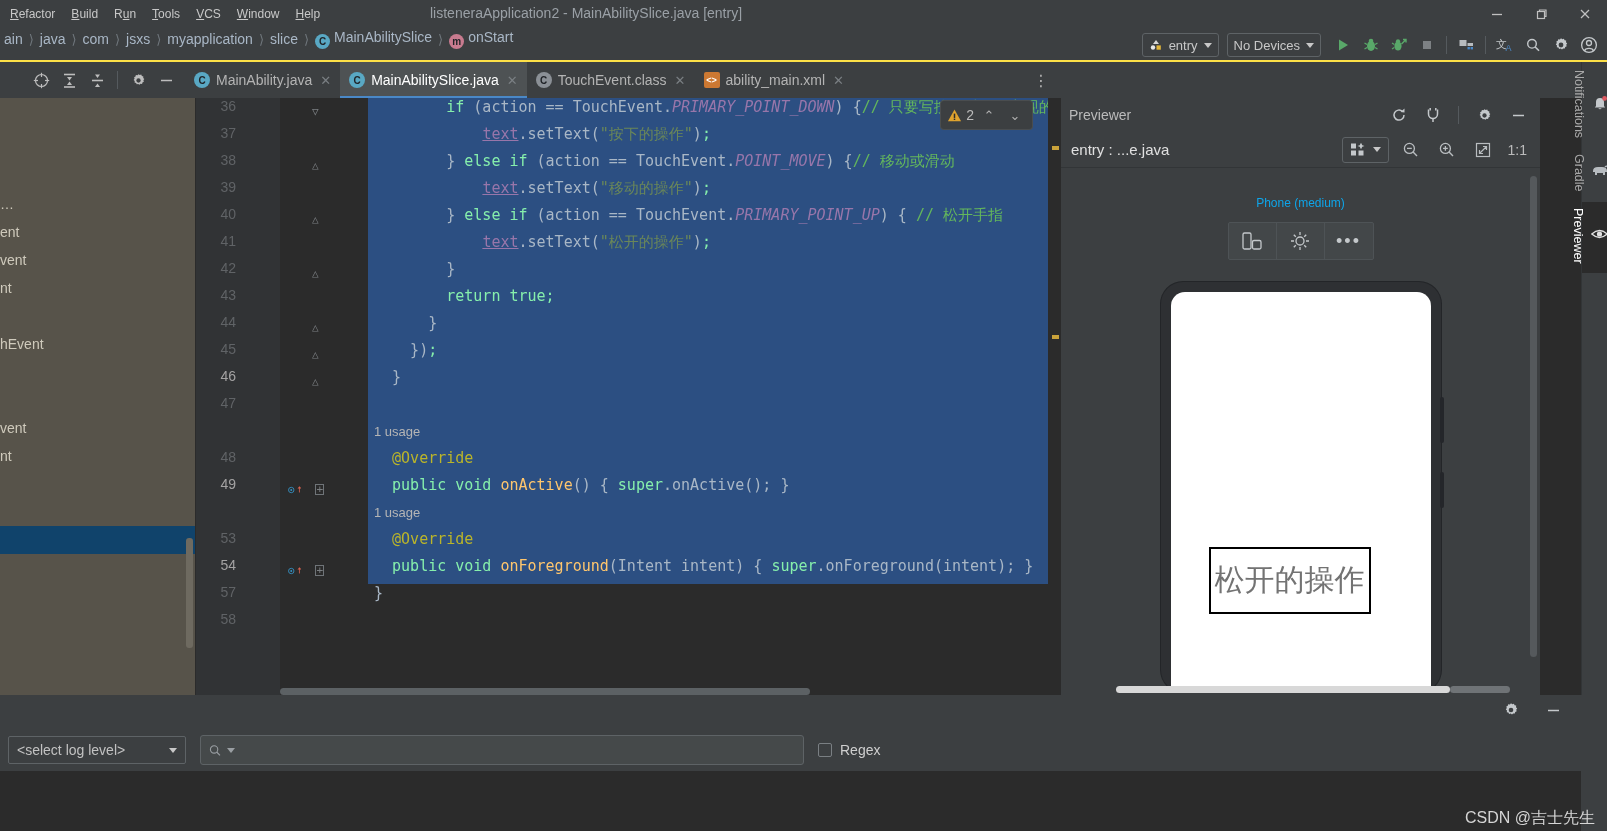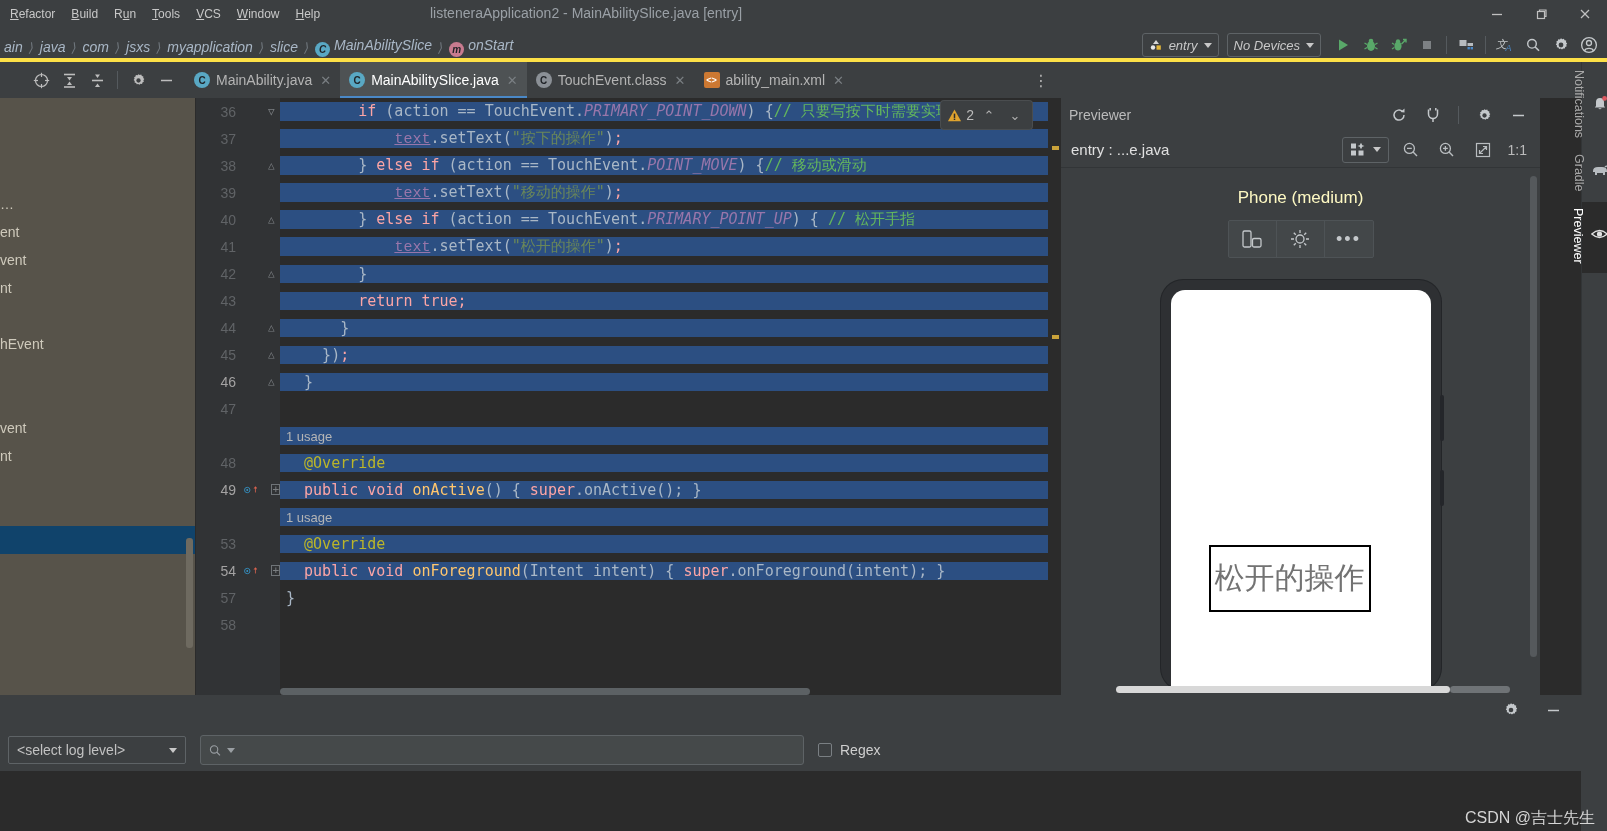--- a/index.html
+++ b/index.html
@@ -29,22 +29,22 @@
     position:absolute; right:0; top:0; height:28px; display:flex; align-items:center;
   }
   .win-btn{
     width:44px; height:28px; display:flex; align-items:center; justify-content:center;
     color:#c0c0c0;
   }
   .win-btn svg{ display:block; }
 
   
   .navbar{
-    height:34px; background:#3c3f41; display:flex; align-items:flex-end;
-    position:relative; border-bottom:4px solid #fde047;font-style:italic;
+    height:34px; background:#3c3f41; display:flex; align-items:flex-start;
+    position:relative; border-bottom:2px solid #fde047;
   }
   .breadcrumb{ display:flex; align-items:center; padding-left:0px; }
   .crumb{ color:#a9b7c6; font-size:14px; padding:1px 4px; white-space:nowrap; }
   .crumb-sep{ color:#70777d; font-size:13px; padding:0 2px; }
   .crumb-ico{
     width:15px; height:15px; border-radius:50%; display:inline-block;
     margin-right:4px; font-size:10px; line-height:15px; text-align:center;
     color:#1f2226; font-weight:bold; vertical-align:-3px;
   }
   .ico-class{ background:#59a8c4; }
@@ -96,40 +96,40 @@
   .popup .row.sel{ background:#10436b; }
   .popup .sbar{ position:absolute; right:2px; width:7px; background:#6e6a60; border-radius:3px; }
 
   
   .editorwrap{ width:864px; background:#2b2b2b; position:relative; overflow:hidden; }
   .gutter{
     position:absolute; left:0; top:0; bottom:0; width:84px; background:#313335;
   }
   .code-area{ position:absolute; left:0; top:0; right:0; bottom:0; }
   .line{
-    height:27px; display:flex; align-items:center; font-family:"DejaVu Sans Mono","Liberation Mono",monospace;
-    font-size:15px; white-space:pre;
+    height:27px; display:flex; font-family:"DejaVu Sans Mono","Liberation Mono",monospace;
+    font-size:15px; white-space:pre;gap:44px;
   }
   .lnum{
     width:46px; text-align:right; color:#606366; font-size:14px; padding-right:6px;
     font-family:"Liberation Sans",sans-serif; flex:0 0 46px;
   }
   .lnum.cur{ color:#a4a3a3; }
   .gicon{ width:38px; display:flex; align-items:center; gap:2px; flex:0 0 38px; padding-left:2px;}
   .codetxt{ flex:1; padding-left:6px; }
   .sel-bg{ background:#2c4f82; }
   .fold{ color:#7b7f82; font-size:11px; }
 
   
-  .k{ color:#fca5a5; }          
+  .k{ color:#86efac; }          
   .s{ color:#6a8759; }          
   .cm{ color:#64b75c; }         
   .f{ color:#ffc66d; }          
   .st{ color:#9876aa; font-style:italic; }  
-  .fld{ color:#9876aa; text-decoration:underline;font-family:Liberation Mono, monospace; }
+  .fld{ color:#9876aa; text-decoration:underline; }
   .an{ color:#bbb529; }         
   .p{ color:#a9b7c6; }
   .hint{ color:#b5b5b5; font-size:13px; font-family:"Liberation Sans",sans-serif; }
 
   .warnchip{
     position:absolute; right:28px; top:3px; height:28px; background:#3c3f41;
     border-radius:3px; display:flex; align-items:center; gap:4px; padding:0 6px;
     z-index:30; box-shadow:0 0 0 1px #4a4d4f;
   }
   .warnchip .num{ color:#bbb; font-size:14px; }
@@ -162,21 +162,21 @@
   .pv-sub-title{ color:#e0e0e0; font-size:15px; flex:1; }
   .pv-combo{
     height:26px; border:1px solid #5e6366; border-radius:3px; display:flex;
     align-items:center; gap:8px; padding:0 7px;
   }
   .pv-zoom{ color:#bbb; font-size:14px; padding:0 3px; }
   .pv-canvas{
     flex:1; background:#3c3f41; position:relative; overflow:hidden;
     display:flex; flex-direction:column; align-items:center;
   }
-  .device-name{ color:#fef9c3; font-size:17px; margin-top:20px; }
+  .device-name{ color:#0ea5e9; font-size:12px; margin-top:28px; }
   .device-tools{
     margin-top:12px; display:flex; border:1px solid #4e5356; border-radius:2px;
     background:#434749; overflow:hidden;
   }
   .dtool{ width:48px; height:36px; display:flex; align-items:center; justify-content:center; border-right:1px solid #4e5356; }
   .dtool:last-child{ border-right:none; }
   .phone{
     margin-top:22px; width:280px; height:410px; background:#2e3033;
     border-radius:22px; position:relative; box-shadow:0 0 0 1px #232528;
   }

